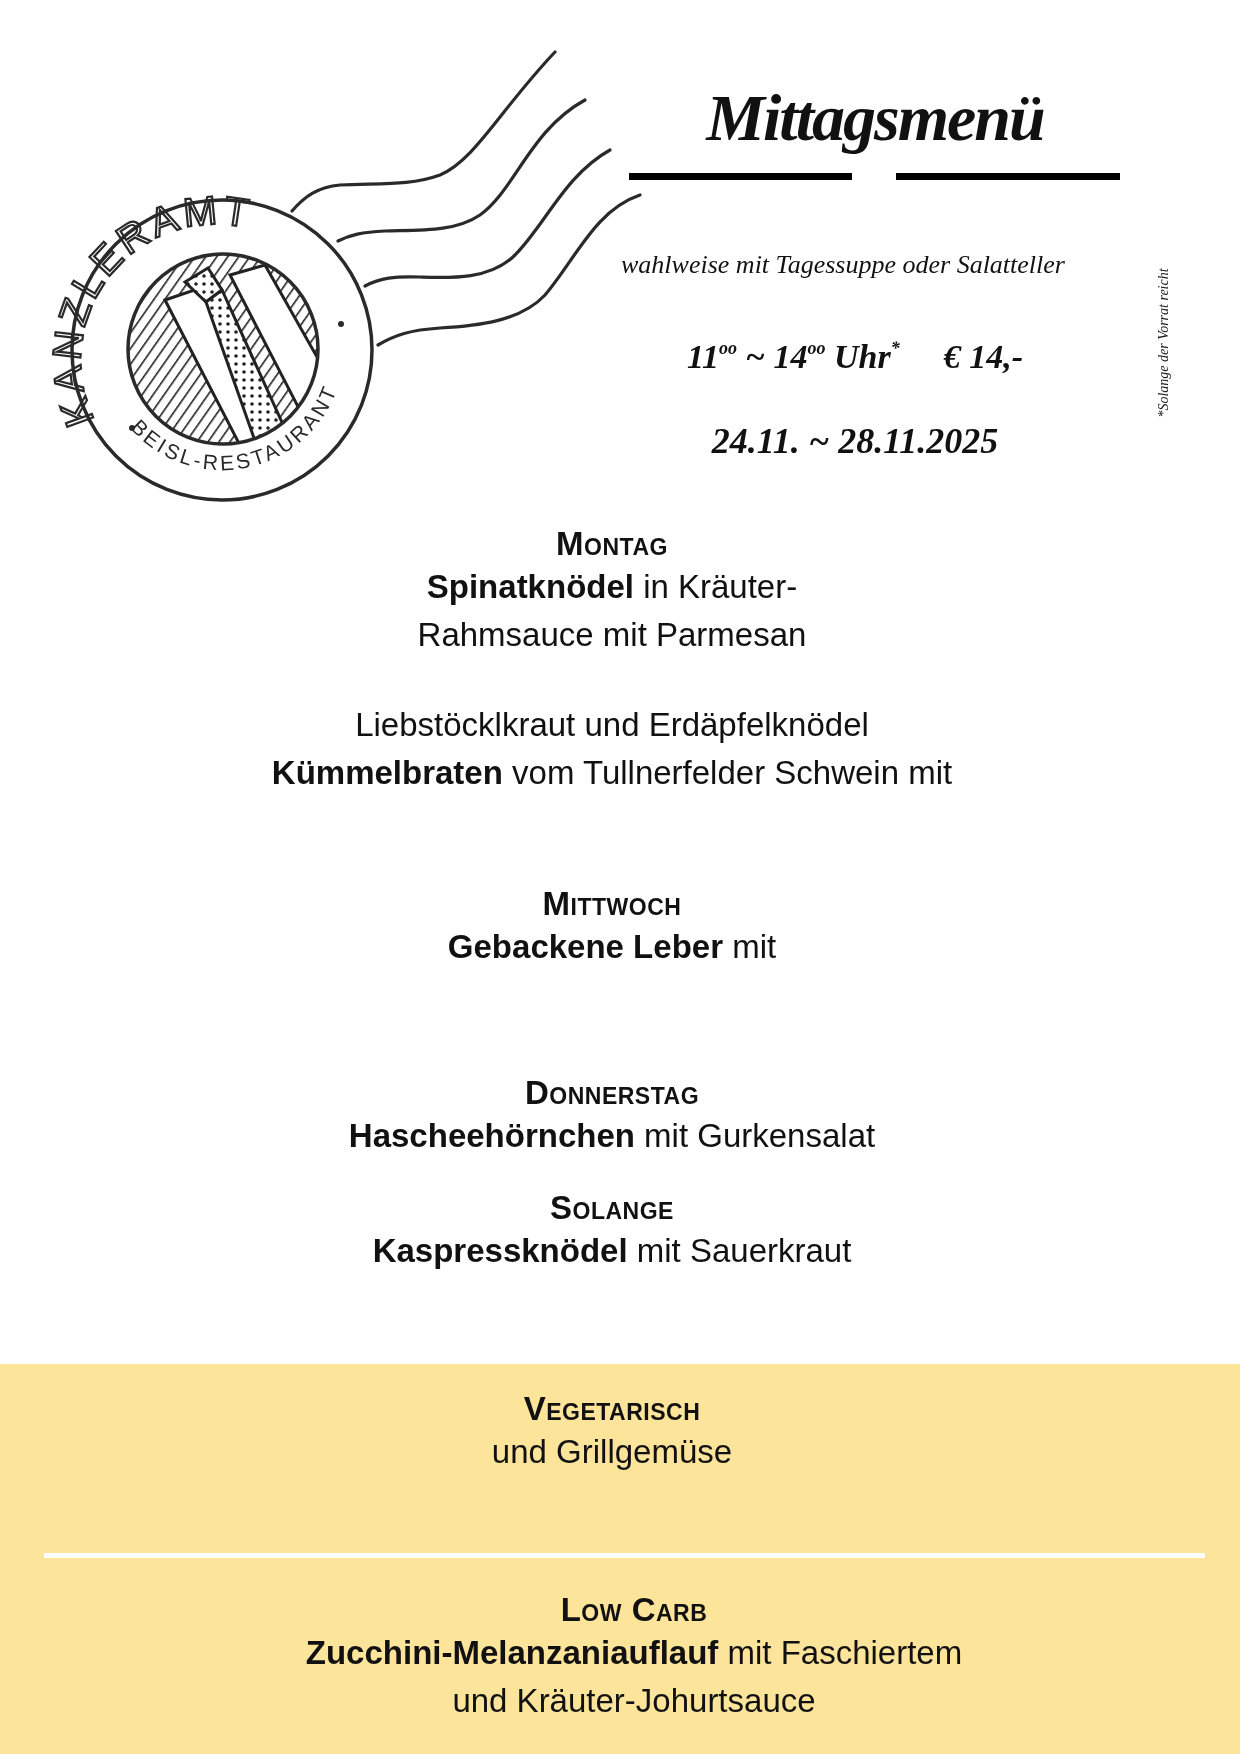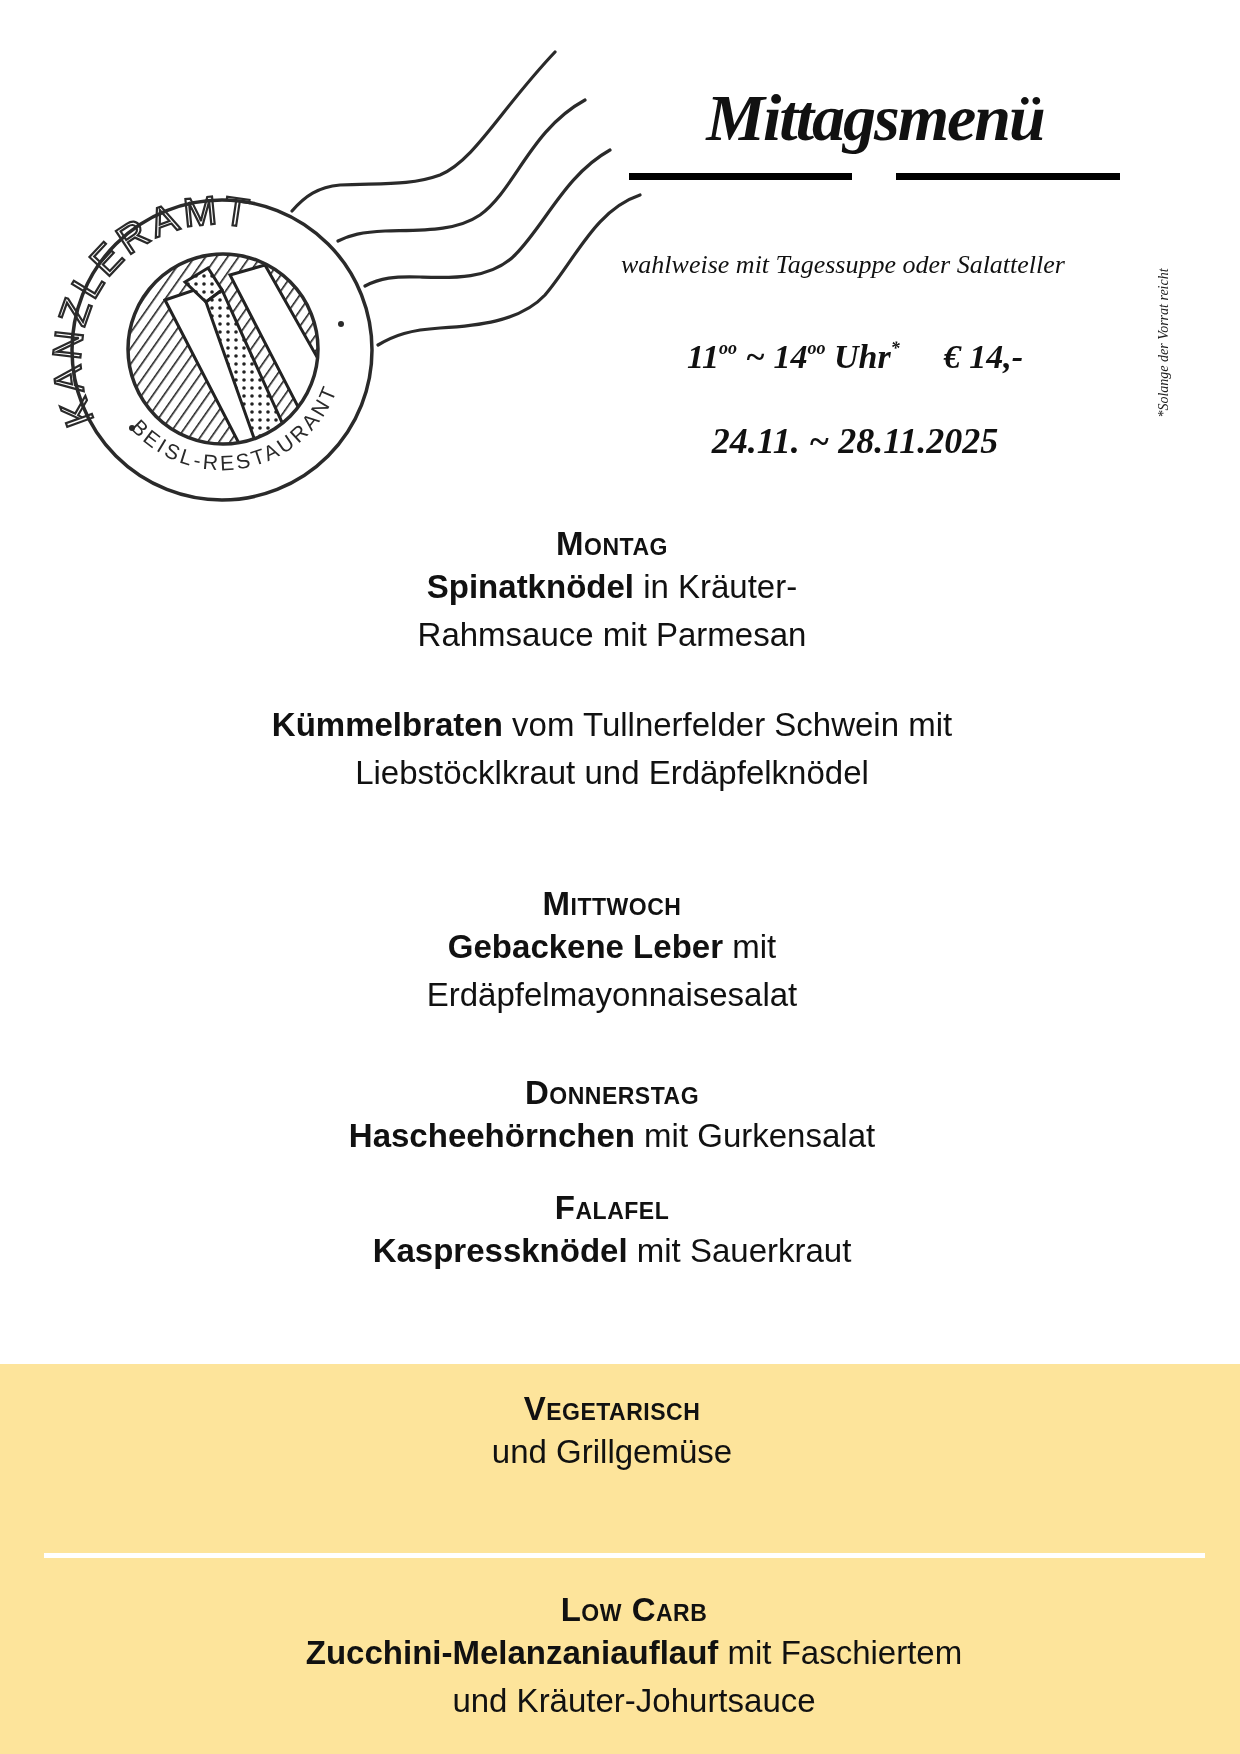--- a/index.html
+++ b/index.html
@@ -130,37 +130,36 @@
 
 <div id="footnote" class="abs">*Solange der Vorrat reicht</div>
 
 <div class="day" style="top:525px;">
   <div class="day-heading">Montag</div>
   <div class="day-dish"><b>Spinatknödel</b><span> in Kräuter-</span></div>
   <div class="day-dish">Rahmsauce mit Parmesan</div>
 </div>
 
 <div class="day" style="top:701px;">
+  <div class="day-dish">Liebstöcklkraut und Erdäpfelknödel</div>
   <div class="day-dish"><b>Kümmelbraten</b><span> vom Tullnerfelder Schwein mit</span></div>
-  <div class="day-dish">Liebstöcklkraut und Erdäpfelknödel</div>
 </div>
 
 <div class="day" style="top:878px;margin-top:7px;">
   <div class="day-heading">Mittwoch</div>
   <div class="day-dish"><b>Gebackene Leber</b><span> mit</span></div>
-  <div class="day-dish">Erdäpfelmayonnaisesalat</div>
 </div>
 
 <div class="day" style="top:1063px;margin-top:11px;">
   <div class="day-heading">Donnerstag</div>
   <div class="day-dish"><b>Hascheehörnchen</b><span> mit Gurkensalat</span></div>
 </div>
 
 <div class="day" style="top:1189px;">
-  <div class="day-heading">Falafel</div>
+  <div class="day-heading">Solange</div>
   <div class="day-dish"><b>Kaspressknödel</b><span> mit Sauerkraut</span></div>
 </div>
 
 <div id="yellow"></div>
 
 <div class="day" style="top:1390px;">
   <div class="day-heading">Vegetarisch</div>
   <div class="day-dish">und Grillgemüse</div>
 </div>
 

